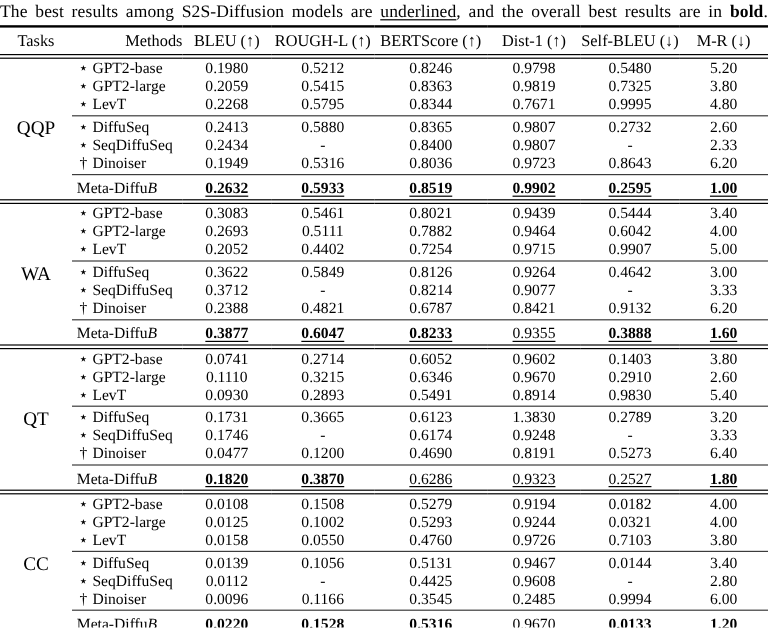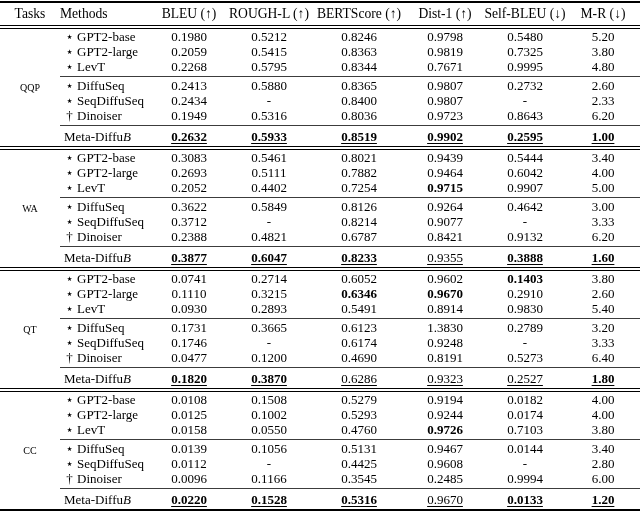--- a/index.html
+++ b/index.html
@@ -41,21 +41,21 @@
   col.c-self    { width: 82px; }
   col.c-mr      { width: 74px; }
 
   th {
     font-weight: normal;
     font-size: 13.6px;
     line-height: 20px;
     padding: 1px 0 1px 0;
     white-space: nowrap;
   }
-  th.left  { text-align: left; }
+  th.left  { text-align: right; }
   th.center{ text-align: center; }
 
   td { padding: 0; font-size: 13px; line-height: 15px; white-space: nowrap; }
 
   tr.rulerow td {
     height: 2px;
     border-top: 1px solid #000;
     border-bottom: 1px solid #000;
     padding: 0;
   }
@@ -64,38 +64,39 @@
     border-top: 1px solid #000;
     border-bottom: 1px solid #000;
     padding: 0;
   }
   tr.mid td { height: 4px; padding: 0; vertical-align: bottom; }
   tr.mid td div { height: 0; border-top: 1px solid #3c3c3c; margin-bottom: 1px; }
 
   td.task {
     text-align: center;
     vertical-align: middle;
-    font-size: 10px;
+    font-size: 16px;
   }
   td.method { text-align: left; padding-left: 4px; }
   td.val    { text-align: center; }
 
   tr.meta td { padding-top: 2px; padding-bottom: 2px; }
 
   .marker { display: inline-block; width: 11px; text-align: center; margin-right: 2px; }
-  .b  { font-weight: bold; margin-top: 42px; }
+  .b  { font-weight: normal; margin-top: 42px; }
   .u  { text-decoration: underline; text-underline-offset: 2px; }
   .bu { font-weight: bold; text-decoration: underline; text-underline-offset: 2px; }
   .mname i { font-style: italic; }
 </style>
 </head>
 <body>
 
 <div class="page">
 
+  <div class="caption"><span>The best results among S2S-Diffusion models are </span><span class="cap-u">underlined</span><span>, and the overall best results are in </span><span class="cap-b">bold</span><span>.</span></div>
 
   <table class="results">
     <colgroup>
       <col class="c-tasks">
         <col class="c-methods">
         <col class="c-bleu">
         <col class="c-rough">
       <col class="c-bert">
         <col class="c-dist">
         <col class="c-self">
@@ -370,21 +371,21 @@
           <td class="val"><span>0.9194</span></td>
           <td class="val"><span>0.0182</span></td>
           <td class="val"><span>4.00</span></td>
         </tr>
         <tr>
           <td class="method mname"><span class="marker">⋆</span><span>GPT2-large</span></td>
           <td class="val"><span>0.0125</span></td>
           <td class="val"><span>0.1002</span></td>
           <td class="val"><span>0.5293</span></td>
           <td class="val"><span>0.9244</span></td>
-          <td class="val"><span>0.0174</span></td>
+          <td class="val"><span>0.0321</span></td>
           <td class="val"><span>4.00</span></td>
         </tr>
         <tr>
           <td class="method mname"><span class="marker">⋆</span><span>LevT</span></td>
           <td class="val"><span>0.0158</span></td>
           <td class="val"><span>0.0550</span></td>
           <td class="val"><span>0.4760</span></td>
           <td class="val"><span class="b">0.9726</span></td>
           <td class="val"><span>0.7103</span></td>
           <td class="val"><span>3.80</span></td>

